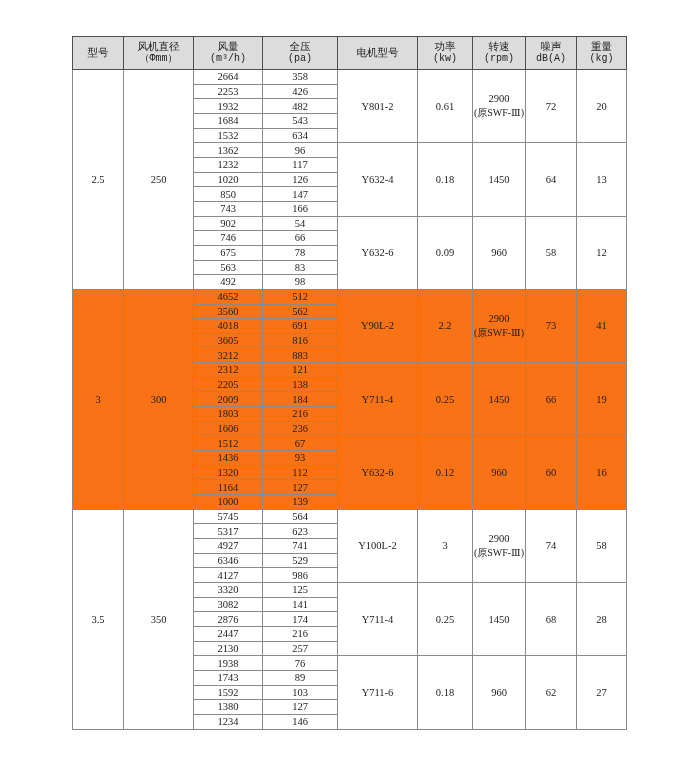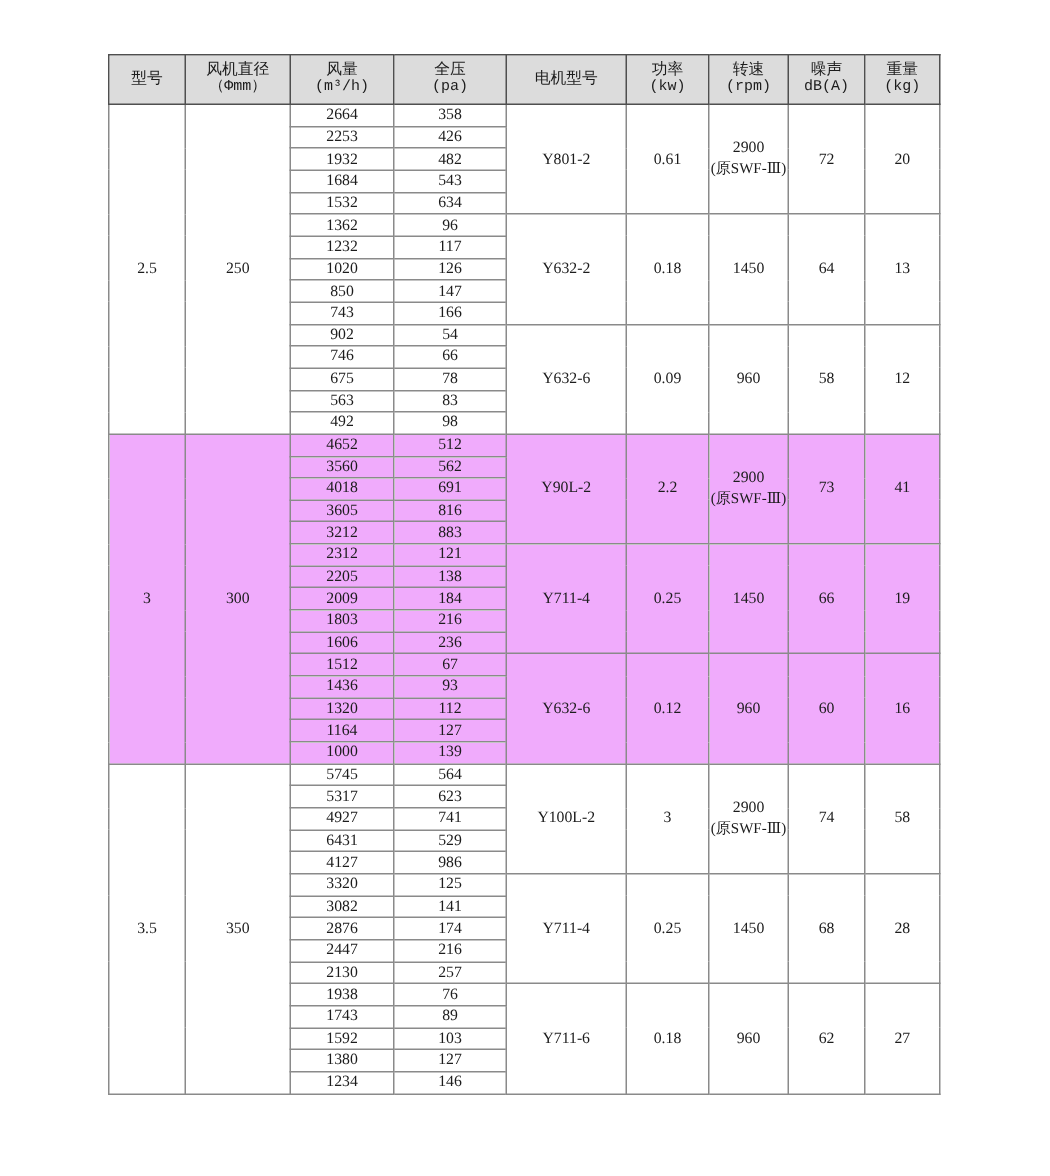--- a/index.html
+++ b/index.html
@@ -47,21 +47,21 @@
   td.merged {
     border: 1px solid #4f4f4f;
   }
   tr.group-start td {
     border-top: 1px solid #4f4f4f;
   }
   tr.section-start td {
     border-top: 1.5px solid #3f3f3f;
   }
   tr.shaded td {
-    background: #f0abfc;
+    background: #f97316;
   }
   #spec-table {
     border: 1.5px solid #3f3f3f;
     margin-top: 28px;
   }
   .speed-note {
     display: block;
     font-size: 10px;
     margin-top: 2px;
     white-space: nowrap;
@@ -144,21 +144,21 @@
         <td>1684</td>
         <td>543</td>
       </tr>
       <tr>
         <td>1532</td>
         <td>634</td>
       </tr>
       <tr class="group-start">
         <td>1362</td>
         <td>96</td>
-        <td rowspan="5" class="merged">Y632-2</td>
+        <td rowspan="5" class="merged">Y632-4</td>
         <td rowspan="5" class="merged">0.18</td>
         <td rowspan="5" class="merged"><span>1450</span></td>
         <td rowspan="5" class="merged">64</td>
         <td rowspan="5" class="merged">13</td>
       </tr>
       <tr>
         <td>1232</td>
         <td>117</td>
       </tr>
       <tr>
@@ -288,21 +288,21 @@
       </tr>
       <tr>
         <td>5317</td>
         <td>623</td>
       </tr>
       <tr>
         <td>4927</td>
         <td>741</td>
       </tr>
       <tr>
-        <td>6431</td>
+        <td>6346</td>
         <td>529</td>
       </tr>
       <tr>
         <td>4127</td>
         <td>986</td>
       </tr>
       <tr class="group-start">
         <td>3320</td>
         <td>125</td>
         <td rowspan="5" class="merged">Y711-4</td>

